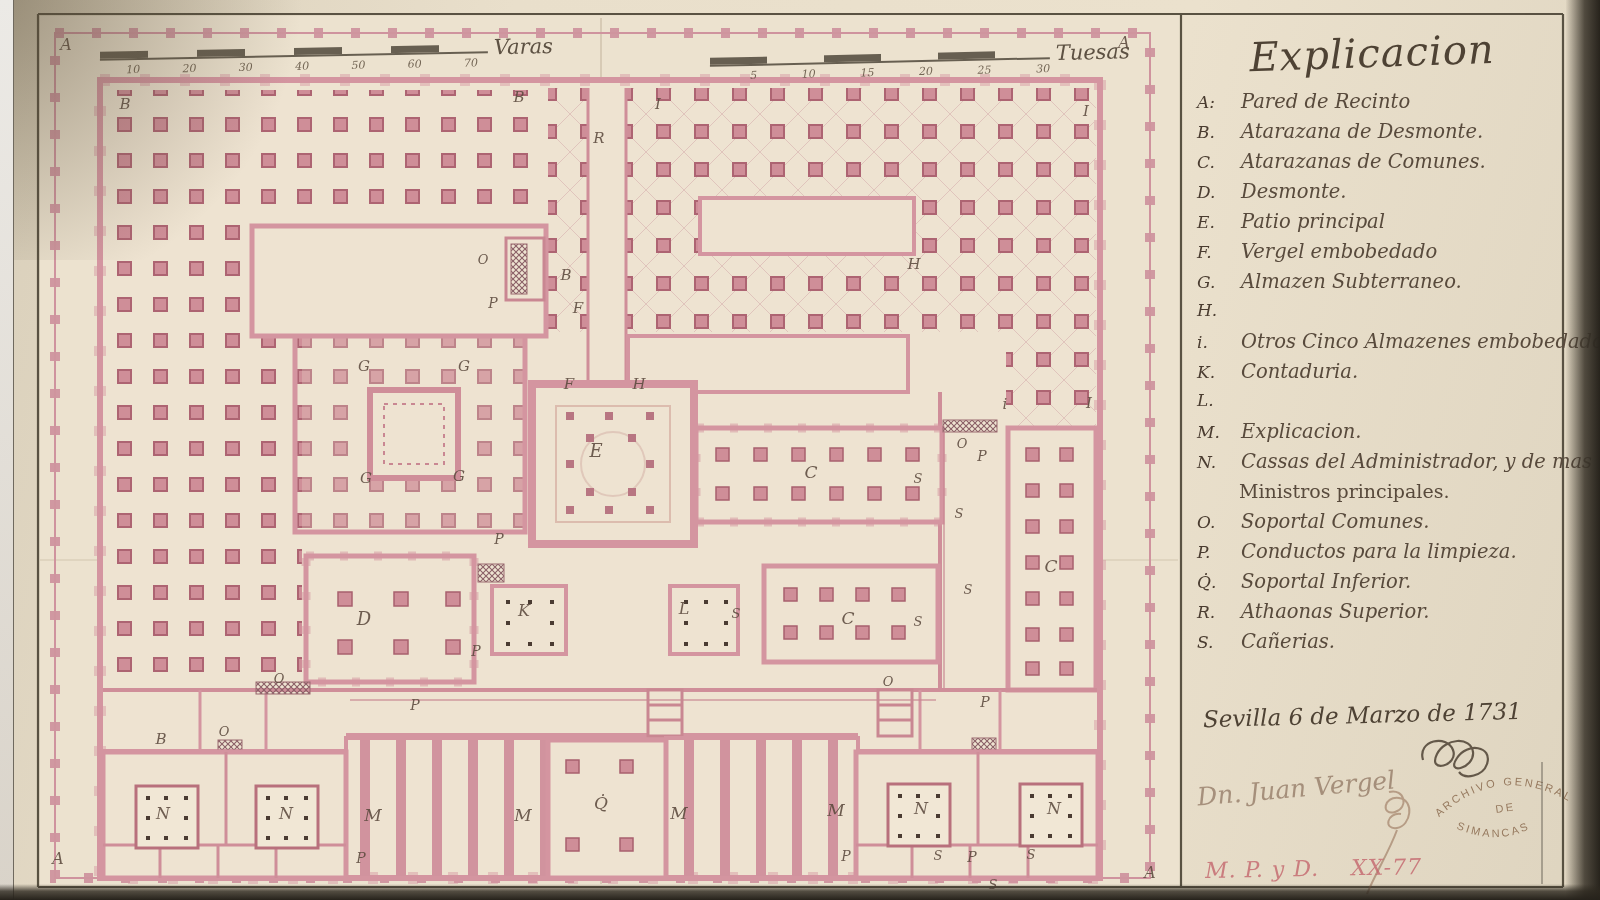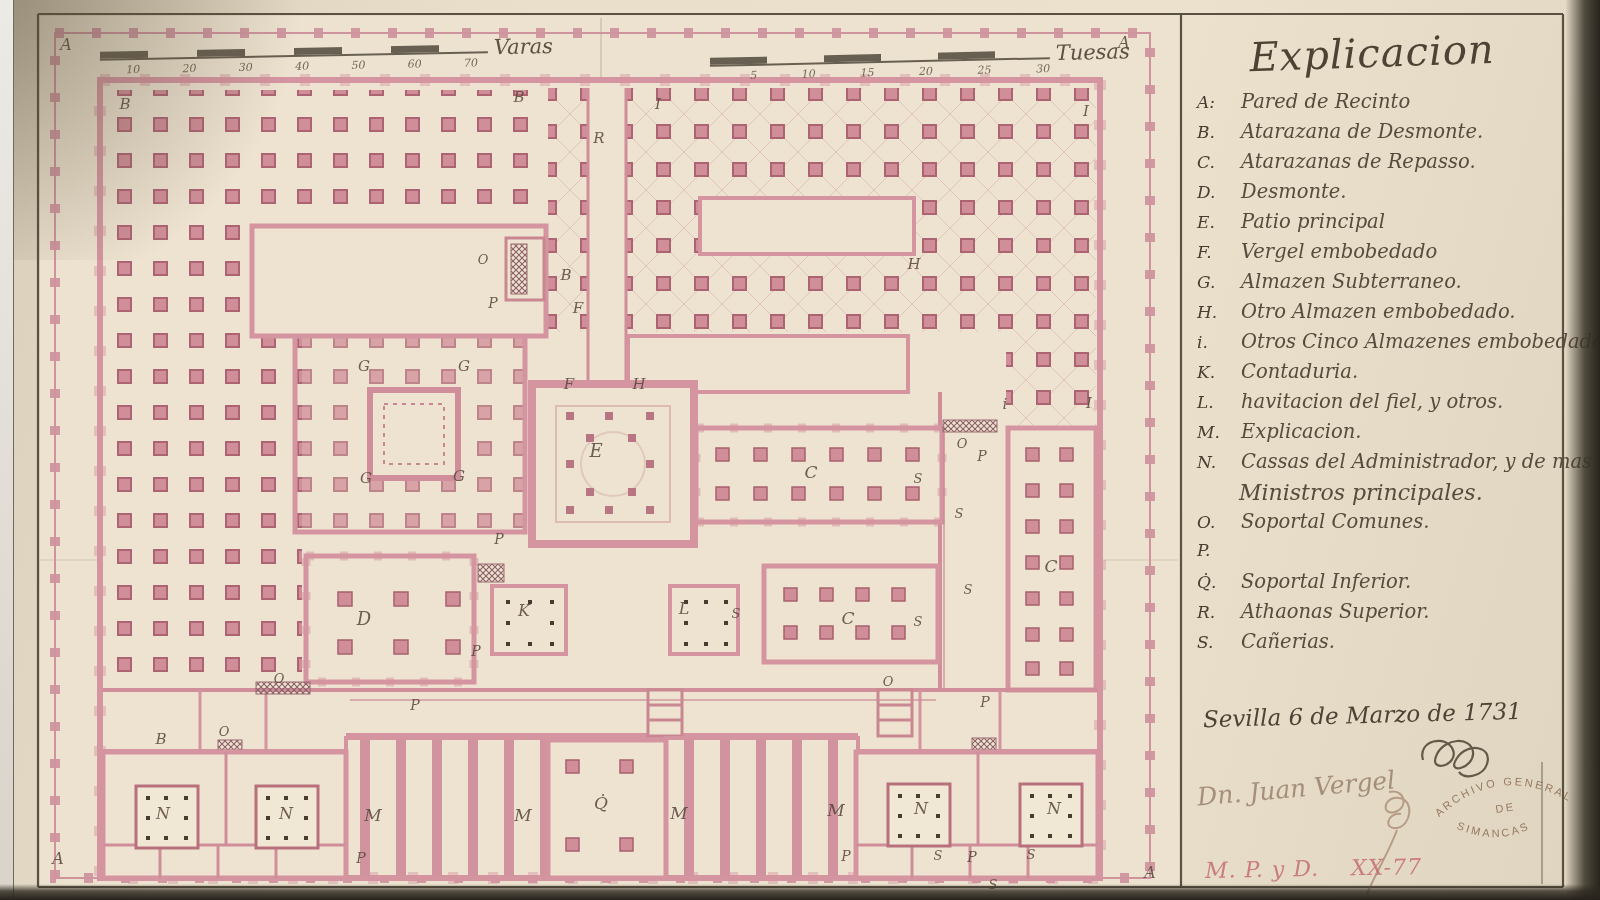--- a/index.html
+++ b/index.html
@@ -36,21 +36,21 @@
   .tuesas-bar .ticks{width:300px;margin-left:40px;}
   .tuesas-bar .bar-label{left:346px;}
 
   .legend-panel{position:absolute;left:1181px;top:14px;width:382px;height:873px;color:#554738;}
   .legend-title{margin-top:16px;text-align:center;font-style:italic;font-size:40px;
     letter-spacing:1px;color:#4e4234;transform:rotate(-2deg);}
   .legend-list{margin-top:14px;padding-left:16px;}
   .legend-row{display:flex;align-items:baseline;height:30px;font-style:italic;font-size:19.5px;white-space:nowrap;}
   .legend-row .key{min-width:24px;color:#4a3c30;font-size:17px;}
   .legend-row .txt{color:#584a3c;margin-left:20px;}
-  .legend-cont{height:30px;padding-left:42px;font-style:italic;font-size:22px;color:#584a3c;}
+  .legend-cont{height:30px;padding-left:42px;font-size:19px;color:#584a3c;}
   .date-line{position:absolute;left:22px;top:688px;font-style:italic;font-size:23px;color:#4e4234;white-space:nowrap;transform:rotate(-1.5deg);}
   .flourish{position:absolute;left:228px;top:716px;}
   .signature{position:absolute;left:16px;top:760px;font-style:italic;font-size:25px;
     color:rgba(101,67,47,.5);transform:rotate(-5deg);white-space:nowrap;}
   .sig-flourish{position:absolute;left:178px;top:768px;}
   .stamp{position:absolute;left:236px;top:740px;transform:rotate(-8deg);opacity:.85;}
   .stamp text{font-family:"Liberation Sans",sans-serif;font-size:11px;letter-spacing:2.5px;fill:#8a6a4e;}
   .reference{position:absolute;left:24px;top:842px;font-style:italic;font-size:22px;
     color:#c4666d;opacity:.8;white-space:pre;letter-spacing:1px;transform:rotate(-1deg);}
 </style>
@@ -428,69 +428,68 @@
         <div class="legend-row">
           <span class="key">A:</span>
           <span class="txt">Pared de Recinto</span>
         </div>
         <div class="legend-row">
           <span class="key">B.</span>
           <span class="txt">Atarazana de Desmonte.</span>
         </div>
         <div class="legend-row">
           <span class="key">C.</span>
-          <span class="txt">Atarazanas de Repasso.</span>
+          <span class="txt">Atarazanas de Comunes.</span>
         </div>
         <div class="legend-row">
           <span class="key">D.</span>
           <span class="txt">Desmonte.</span>
         </div>
         <div class="legend-row">
           <span class="key">E.</span>
           <span class="txt">Patio principal</span>
         </div>
         <div class="legend-row">
           <span class="key">F.</span>
           <span class="txt">Vergel embobedado</span>
         </div>
         <div class="legend-row">
           <span class="key">G.</span>
           <span class="txt">Almazen Subterraneo.</span>
         </div>
         <div class="legend-row">
           <span class="key">H.</span>
-          <span class="txt">Otro Almazen embobedado.</span>
         </div>
         <div class="legend-row">
           <span class="key">i.</span>
           <span class="txt">Otros Cinco Almazenes embobedados</span>
         </div>
         <div class="legend-row">
           <span class="key">K.</span>
           <span class="txt">Contaduria.</span>
         </div>
         <div class="legend-row">
           <span class="key">L.</span>
-          <span class="txt">havitacion del fiel, y otros.</span>
         </div>
         <div class="legend-row">
           <span class="key">M.</span>
           <span class="txt">Explicacion.</span>
         </div>
         <div class="legend-row">
           <span class="key">N.</span>
           <span class="txt">Cassas del Administrador, y de mas</span>
         </div>
         <div class="legend-cont">Ministros principales.</div>
         <div class="legend-row">
           <span class="key">O.</span>
           <span class="txt">Soportal Comunes.</span>
         </div>
         <div class="legend-row">
           <span class="key">P.</span>
+          <span class="txt">Conductos para la limpieza.</span>
         </div>
         <div class="legend-row">
           <span class="key">Q̇.</span>
           <span class="txt">Soportal Inferior.</span>
         </div>
         <div class="legend-row">
           <span class="key">R.</span>
           <span class="txt">Athaonas Superior.</span>
         </div>
         <div class="legend-row">

